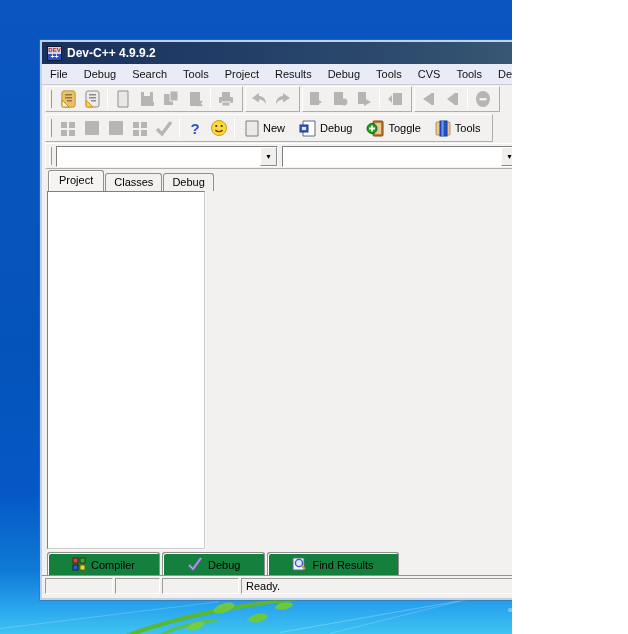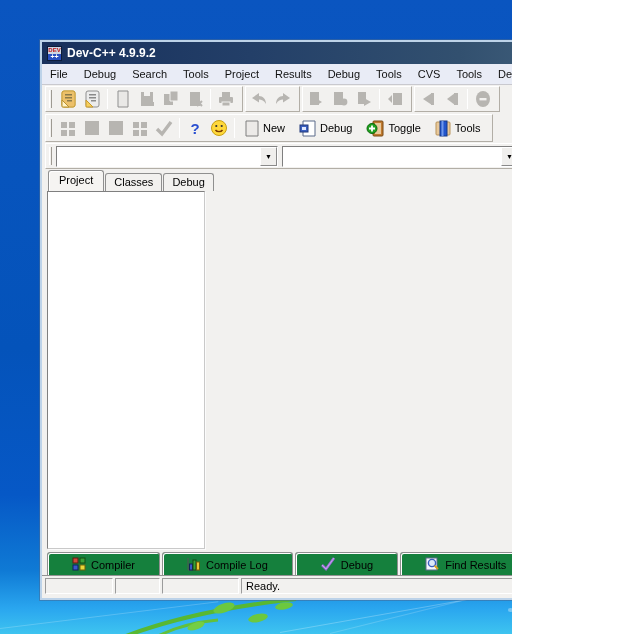--- a/index.html
+++ b/index.html
@@ -366,29 +366,20 @@
         <div class="btab">
           <svg width="14" height="14" viewBox="0 0 14 14">
               <rect x="1" y="1" width="5" height="5" fill="#d04838" stroke="#5a1a10"></rect>
               <rect x="8" y="1" width="5" height="5" fill="#38a038" stroke="#124a12"></rect>
               <rect x="1" y="8" width="5" height="5" fill="#3858c8" stroke="#101f5a"></rect>
               <rect x="8" y="8" width="5" height="5" fill="#e8d838" stroke="#6a5f0a"></rect>
             </svg>
           <span>Compiler</span>
         </div>
         <div class="btab">
-          <svg width="14" height="14" viewBox="0 0 14 14">
-              <path d="M1 1v12h12" stroke="#555" fill="none"></path>
-              <rect x="2.5" y="7" width="3" height="6" fill="#3858c8" stroke="#101f5a"></rect>
-              <rect x="6" y="3" width="3" height="10" fill="#38a038" stroke="#124a12"></rect>
-              <rect x="9.5" y="5" width="3" height="8" fill="#e8c838" stroke="#6a5f0a"></rect>
-            </svg>
-          <span>Compile Log</span>
-        </div>
-        <div class="btab">
           <svg width="16" height="14" viewBox="0 0 16 14">
               <path d="M2 8 L6 12 L14 1" stroke="#9a6ad8" stroke-width="2.6" fill="none"></path>
               <path d="M2 8 L6 12 L14 1" stroke="#c4a8ec" stroke-width="1" fill="none"></path>
             </svg>
           <span>Debug</span>
         </div>
         <div class="btab">
           <svg width="15" height="14" viewBox="0 0 15 14">
               <rect x="1" y="1" width="11" height="12" fill="#f4f6fb" stroke="#5a6a8a"></rect>
               <circle cx="7" cy="6" r="3.6" fill="#dce8f8" stroke="#3a5fc0" stroke-width="1.4"></circle>

